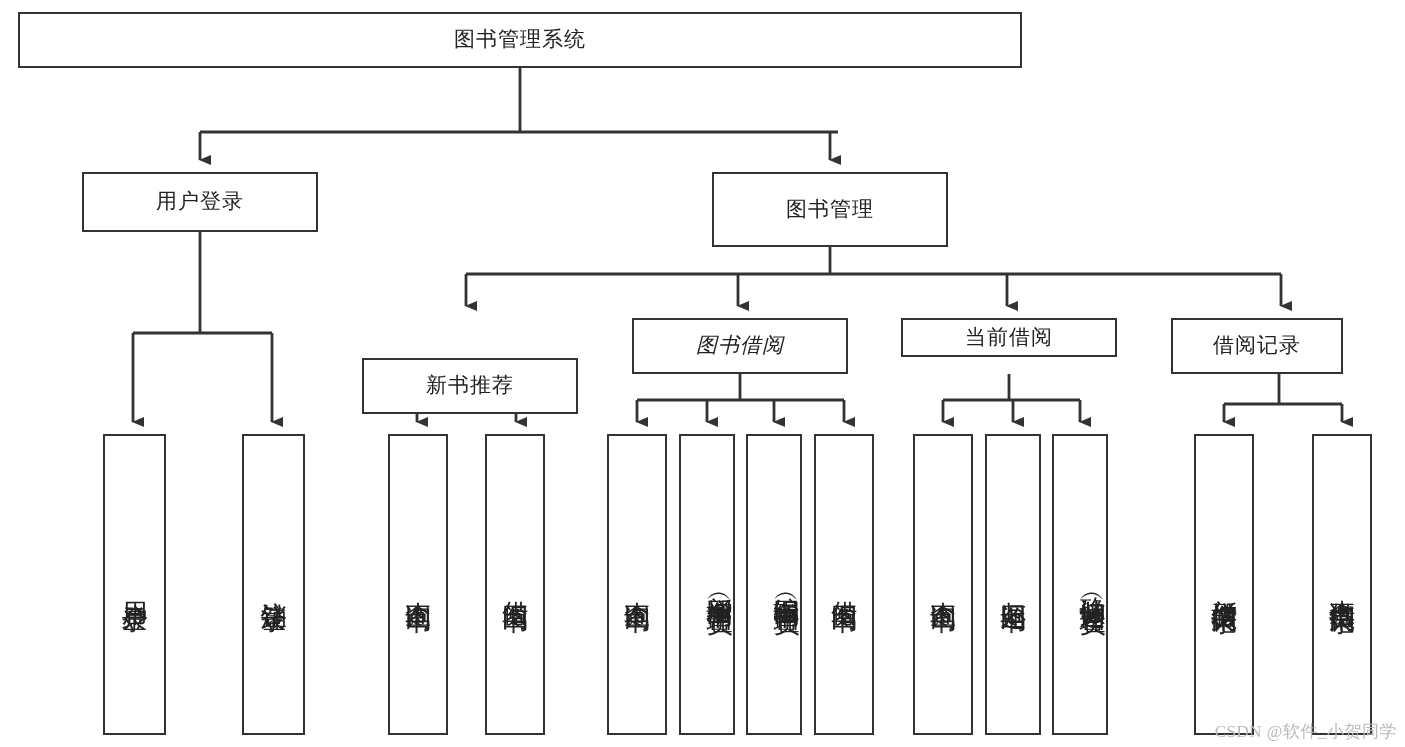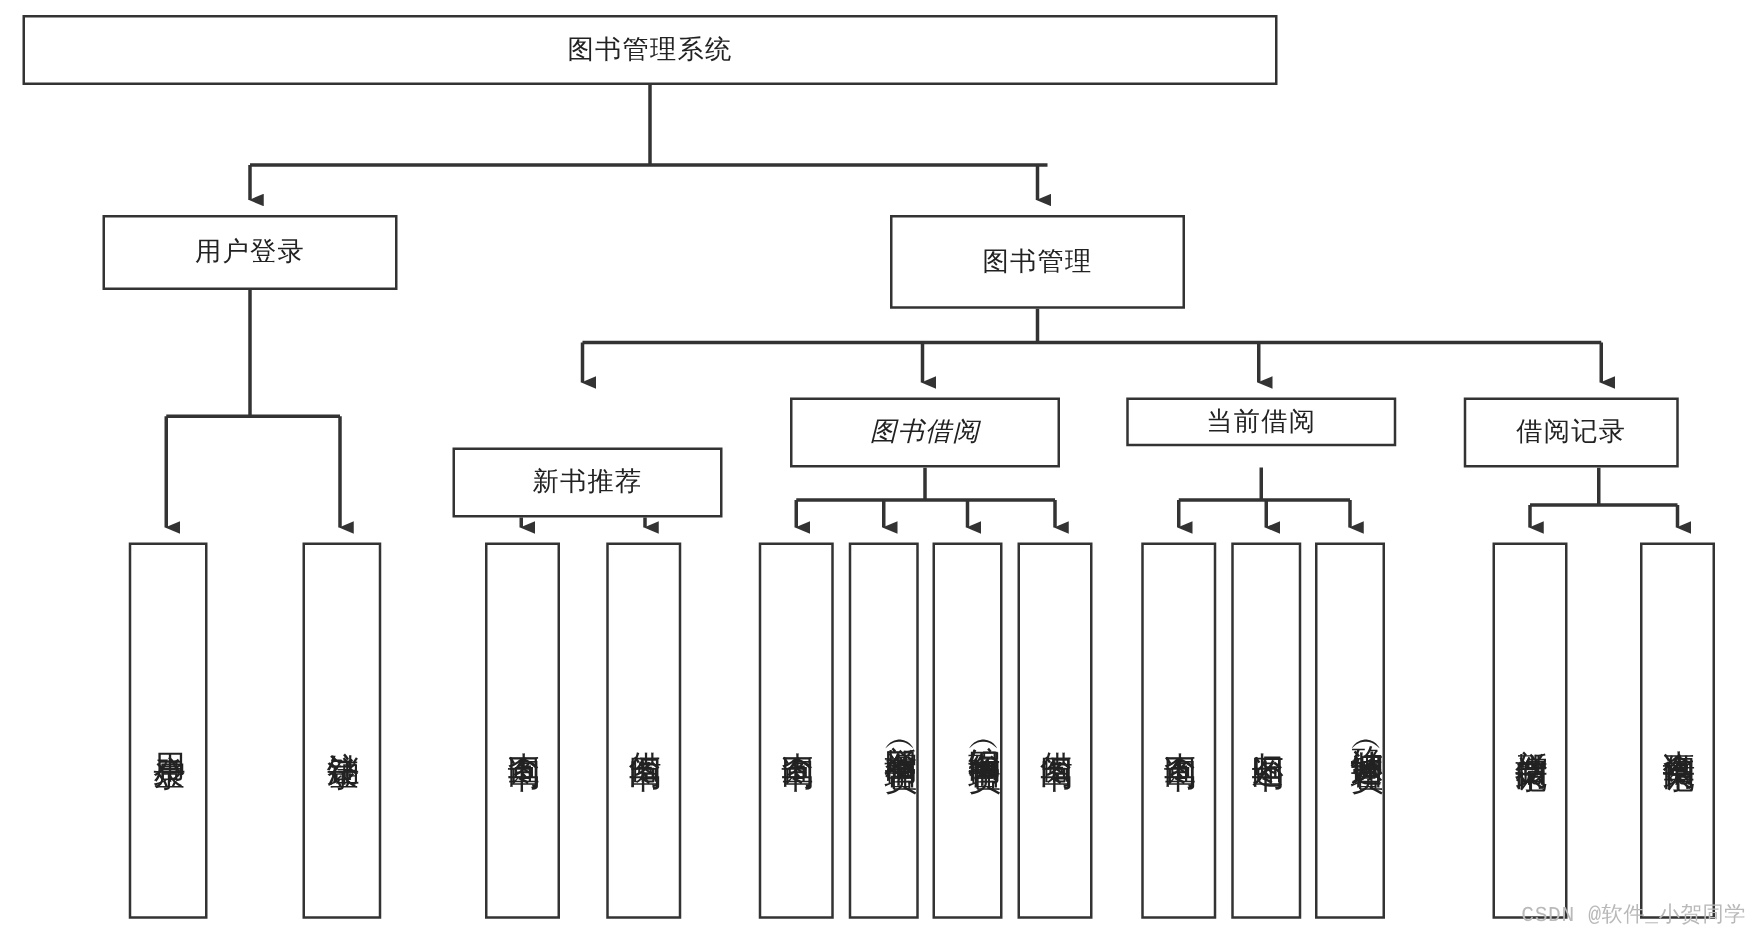--- a/index.html
+++ b/index.html
@@ -43,21 +43,21 @@
 
   #watermark{
     position:absolute;
     right:8px;
     bottom:4px;
     font-size:17px;
     color:#b9b9b9;
     letter-spacing:0.5px;
     white-space:nowrap;
     z-index:5;
-    font-family:Liberation Mono, monospace;
+    font-family:Liberation Serif, serif;
   }
 </style>
 </head>
 <body>
 
 <div id="diagram-root">
 
   <svg id="edges" viewBox="0 0 1405 747">
     <defs>
       <marker id="arrow" viewBox="0 0 10 12" refX="5" refY="11" markerWidth="10" markerHeight="12" orient="auto-start-reverse" markerUnits="userSpaceOnUse">

